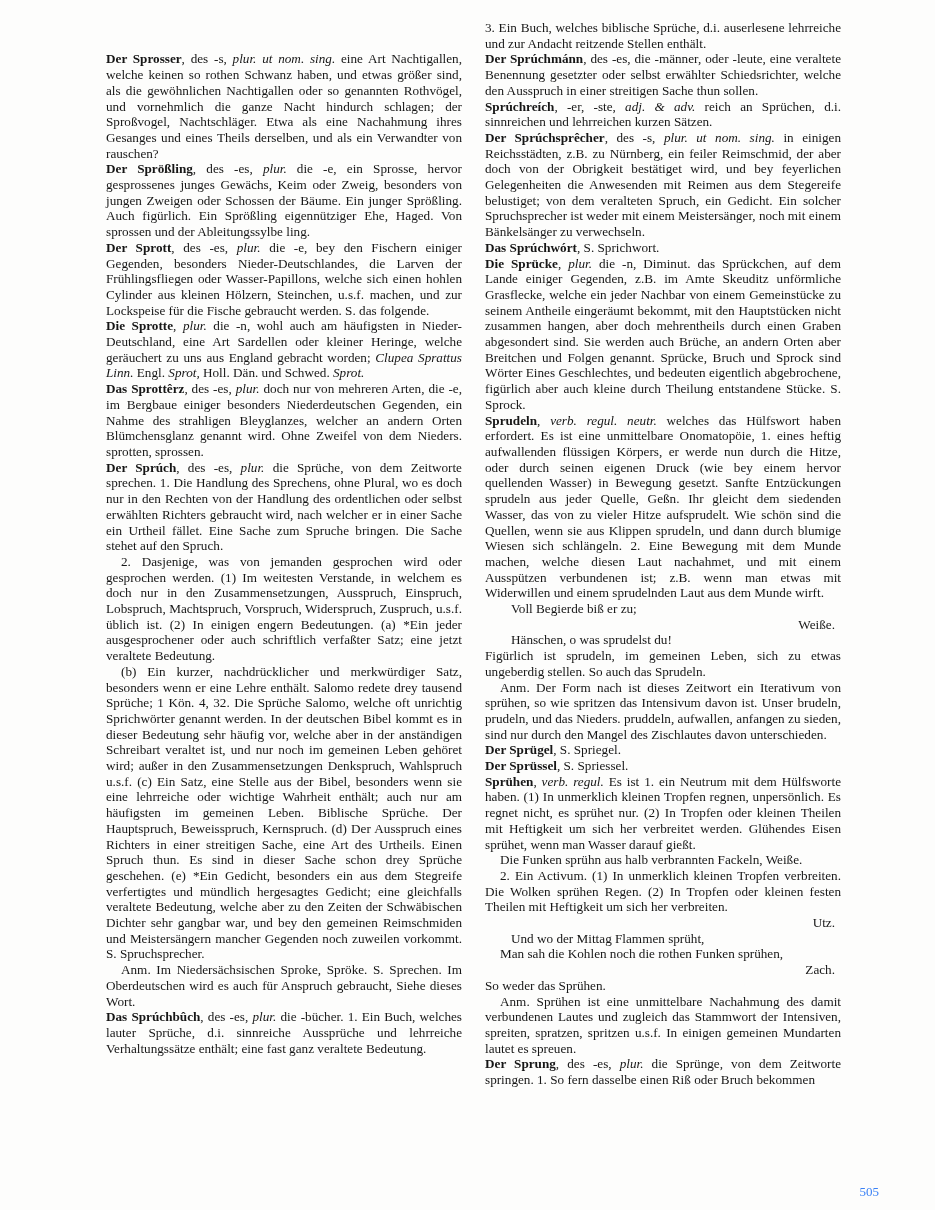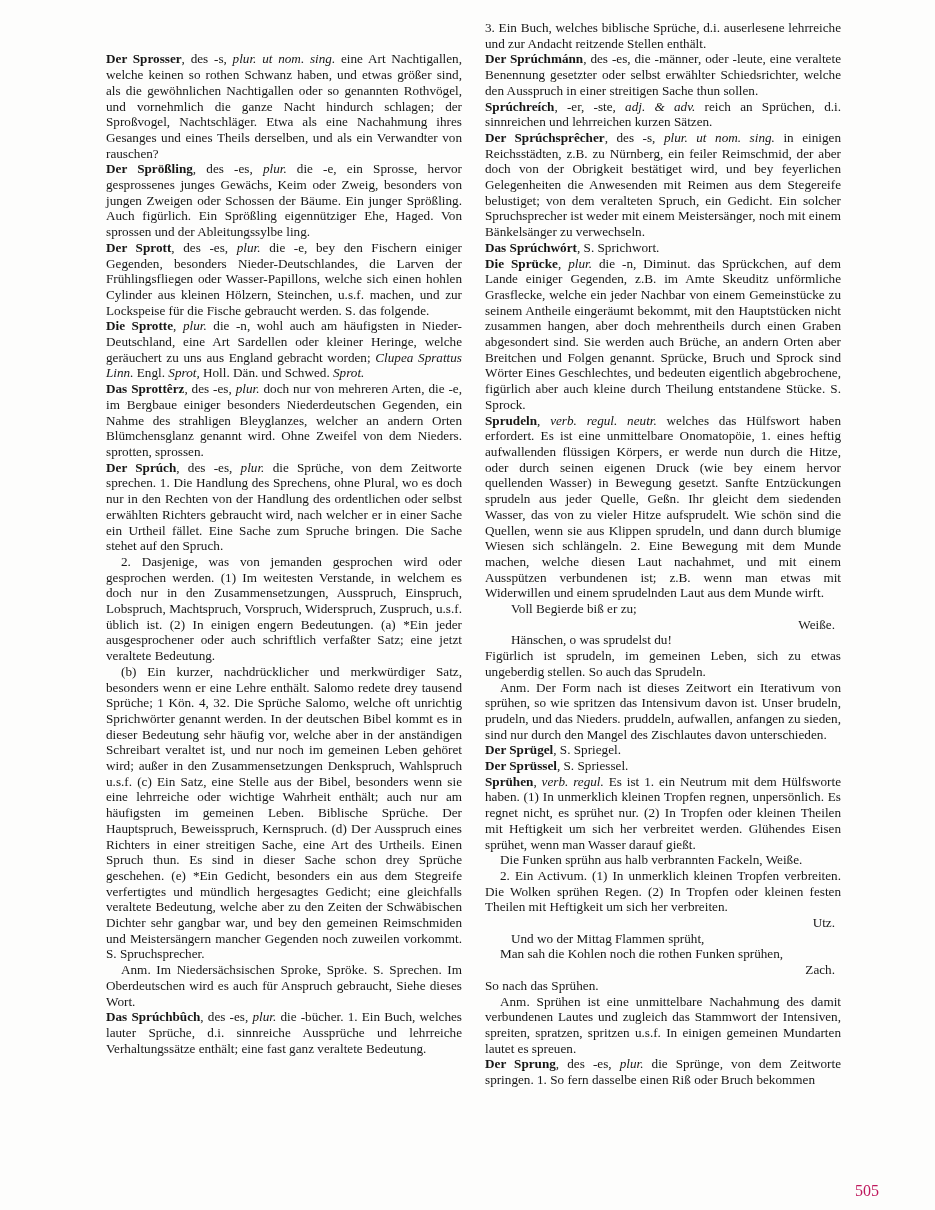--- a/index.html
+++ b/index.html
@@ -50,22 +50,22 @@
     text-align: right;
     padding-right: 6px;
     text-indent: 0;
   }
   .bold { font-weight: bold; }
   .italic { font-style: italic; }
   .page-number {
     position: absolute;
     right: 56px;
     bottom: 10px;
-    font-size: 16px;
-    color: #be185d;
+    font-size: 13px;
+    color: #3b82f6;
   }
 </style>
 </head>
 <body>
 
 <div class="page">
   <div class="content">
     <div class="col">
         <p class="para entry"><span class="bold">Der Sprosser</span><span class="normal">, des -s, </span><span class="italic">plur. ut nom. sing.</span><span class="normal"> eine Art Nachtigallen, welche keinen so rothen Schwanz haben, und etwas größer sind, als die gewöhnlichen Nachtigallen oder so genannten Rothvögel, und vornehmlich die ganze Nacht hindurch schlagen; der Sproßvogel, Nachtschläger. Etwa als eine Nachahmung ihres Gesanges und eines Theils derselben, und als ein Verwandter von rauschen?</span></p>
         <p class="para entry"><span class="bold">Der Sprößling</span><span class="normal">, des -es, </span><span class="italic">plur.</span><span class="normal"> die -e, ein Sprosse, hervor gesprossenes junges Gewächs, Keim oder Zweig, besonders von jungen Zweigen oder Schossen der Bäume. Ein junger Sprößling. Auch figürlich. Ein Sprößling eigennütziger Ehe, Haged. Von sprossen und der Ableitungssylbe ling.</span></p>
@@ -94,19 +94,19 @@
         <p class="para indent"><span class="normal">Anm. Der Form nach ist dieses Zeitwort ein Iterativum von sprühen, so wie spritzen das Intensivum davon ist. Unser brudeln, prudeln, und das Nieders. pruddeln, aufwallen, anfangen zu sieden, sind nur durch den Mangel des Zischlautes davon unterschieden.</span></p>
         <p class="para entry"><span class="bold">Der Sprügel</span><span class="normal">, S. Spriegel.</span></p>
         <p class="para entry"><span class="bold">Der Sprüssel</span><span class="normal">, S. Spriessel.</span></p>
         <p class="para entry"><span class="bold">Sprühen</span><span class="normal">, </span><span class="italic">verb. regul.</span><span class="normal"> Es ist 1. ein Neutrum mit dem Hülfsworte haben. (1) In unmerklich kleinen Tropfen regnen, unpersönlich. Es regnet nicht, es sprühet nur. (2) In Tropfen oder kleinen Theilen mit Heftigkeit um sich her verbreitet werden. Glühendes Eisen sprühet, wenn man Wasser darauf gießt.</span></p>
         <p class="para indent"><span class="normal">Die Funken sprühn aus halb verbrannten Fackeln, Weiße.</span></p>
         <p class="para indent"><span class="normal">2. Ein Activum. (1) In unmerklich kleinen Tropfen verbreiten. Die Wolken sprühen Regen. (2) In Tropfen oder kleinen festen Theilen mit Heftigkeit um sich her verbreiten.</span></p>
         <p class="para attribution"><span class="normal">Utz.</span></p>
         <p class="para verse"><span class="normal">Und wo der Mittag Flammen sprüht,</span></p>
         <p class="para indent"><span class="normal">Man sah die Kohlen noch die rothen Funken sprühen,</span></p>
         <p class="para attribution"><span class="normal">Zach.</span></p>
-        <p class="para plain"><span class="normal">So nach das Sprühen.</span></p>
+        <p class="para plain"><span class="normal">So weder das Sprühen.</span></p>
         <p class="para indent"><span class="normal">Anm. Sprühen ist eine unmittelbare Nachahmung des damit verbundenen Lautes und zugleich das Stammwort der Intensiven, spreiten, spratzen, spritzen u.s.f. In einigen gemeinen Mundarten lautet es spreuen.</span></p>
         <p class="para entry"><span class="bold">Der Sprung</span><span class="normal">, des -es, </span><span class="italic">plur.</span><span class="normal"> die Sprünge, von dem Zeitworte springen. 1. So fern dasselbe einen Riß oder Bruch bekommen</span></p>
       </div>
   </div>
   <div class="page-number">505</div>
 </div>
 
 </body></html>

